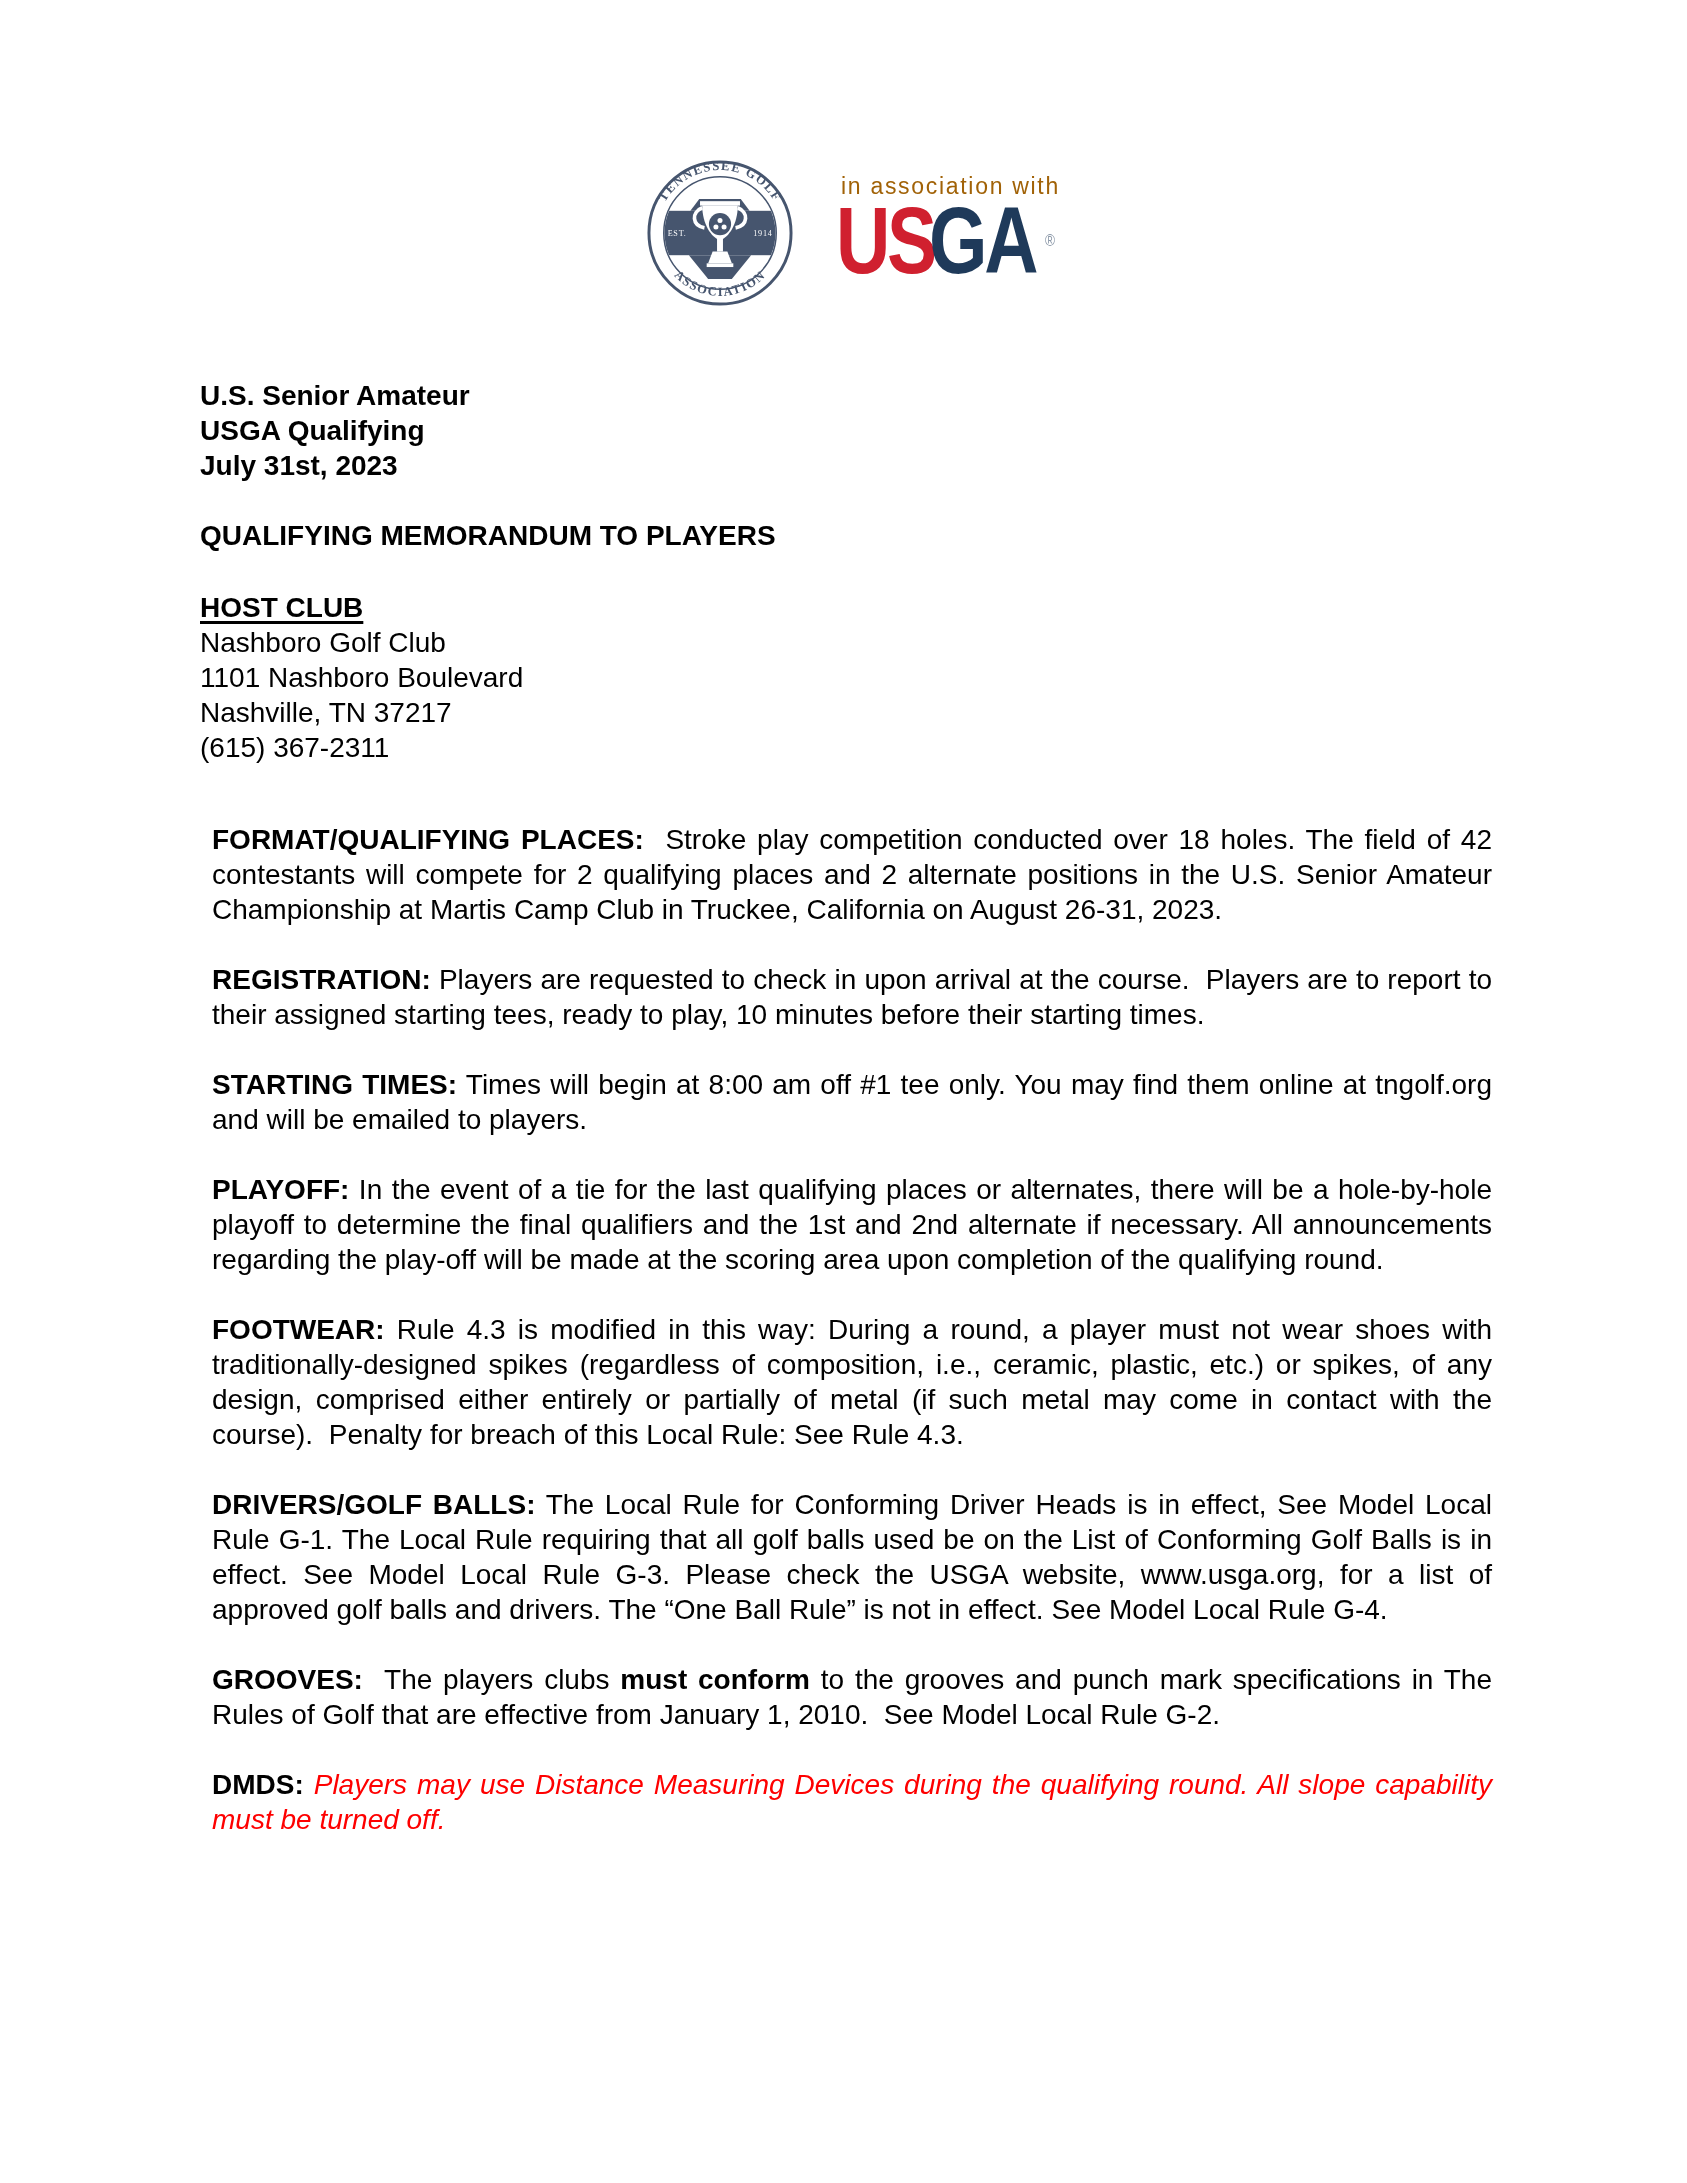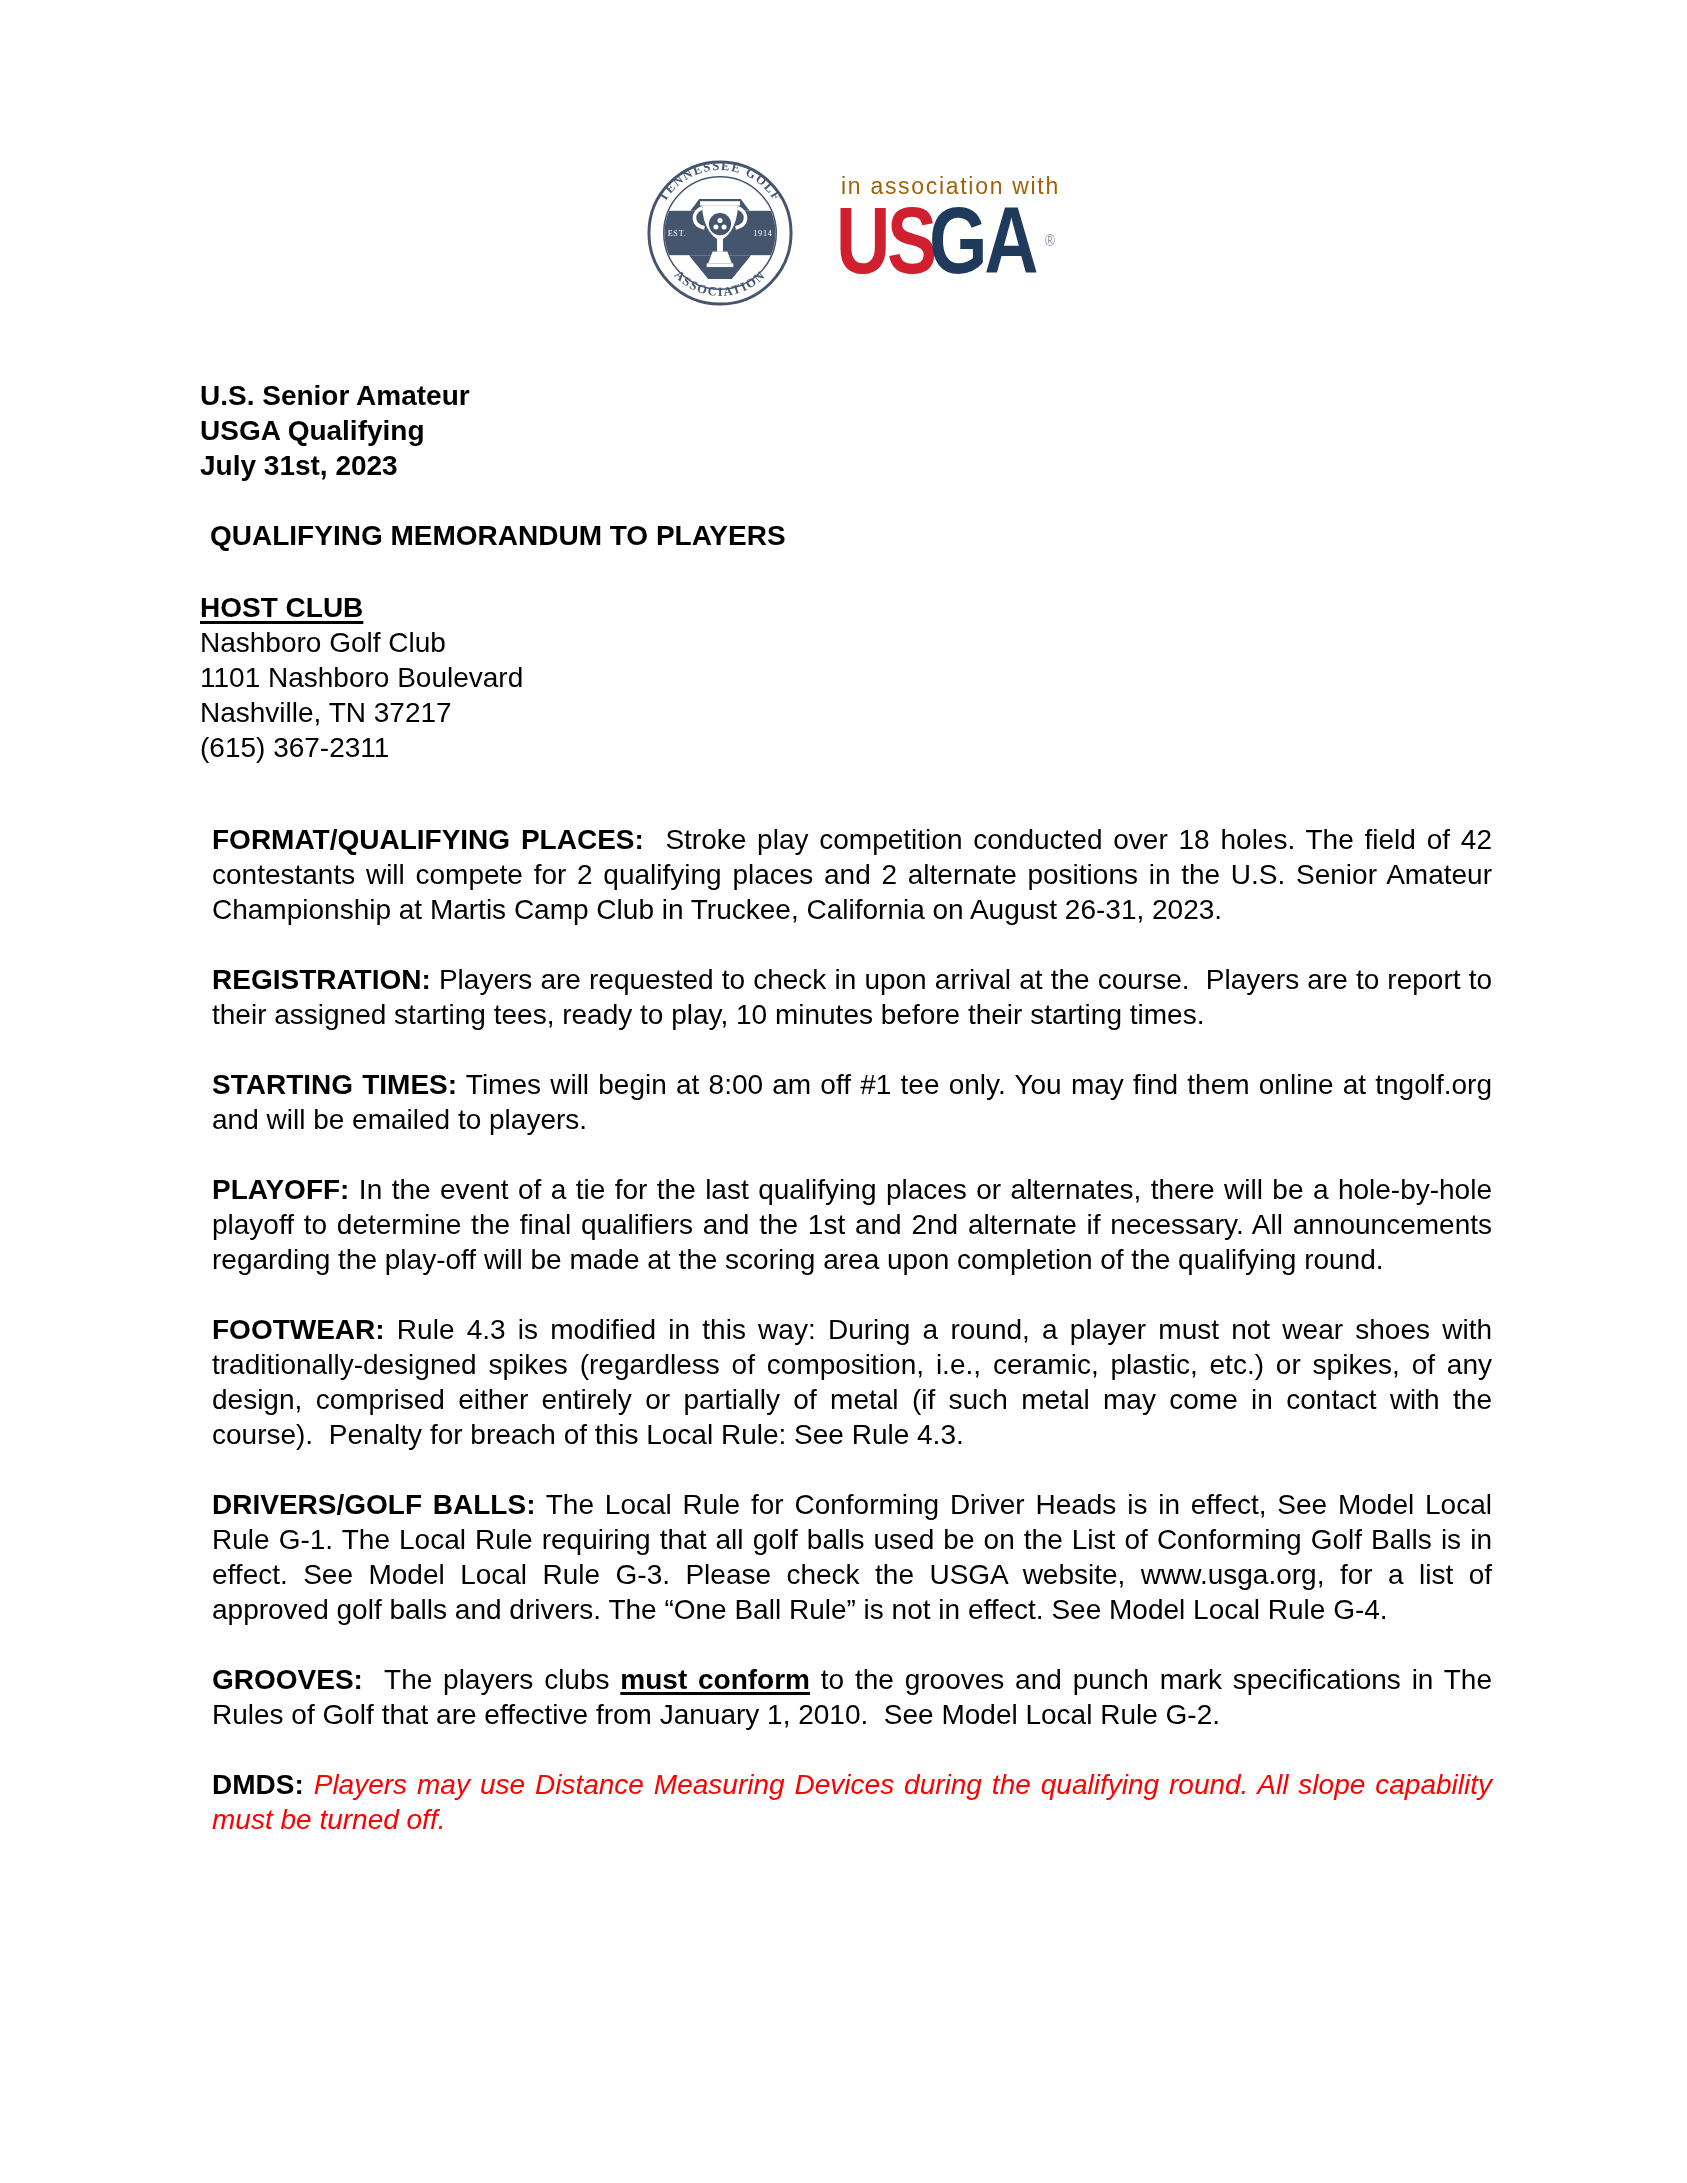--- a/index.html
+++ b/index.html
@@ -18,30 +18,30 @@
   .usga-wordmark{
     position:relative;display:inline-block;margin-top:5px;
     font-weight:bold;font-size:94px;line-height:74px;letter-spacing:-4.2px;
     transform:scaleX(.8);transform-origin:left top;white-space:nowrap;
   }
   .usga-ga{margin-left:-5.9px;}
   .usga-reg{position:absolute;right:-25px;bottom:0px;font-size:17px;letter-spacing:0;font-weight:normal;}
   
   .content{position:absolute;left:200px;top:378px;width:1292px;font-size:28px;line-height:35px;}
   .intro div{font-weight:bold;}
-  .memo-title{font-size:28px;line-height:35px;font-weight:bold;margin:35px 0 0 10px;}
+  .memo-title{font-size:28px;line-height:35px;font-weight:bold;margin:35px 0 0 0;}
   .host{margin-top:37px;}
   .host-heading{
     font-size:28px;line-height:35px;font-weight:bold;margin:0;display:inline-block;
     text-decoration:underline;text-decoration-thickness:2.5px;text-underline-offset:4.2px;
   }
   .para{margin:35px 0 0 12px;text-align:justify;white-space:pre-wrap;}
   .para-first{margin-top:57px;}
   .lbl{font-weight:bold;}
-  .em-underline{font-weight:bold;text-decoration:underline;text-decoration-thickness:2.5px;text-underline-offset:3.4px;}
+  .em-underline{font-weight:bold;text-decoration-thickness:2.5px;text-underline-offset:3.4px;}
   .dmds-text{font-style:italic;}
 </style>
 </head>
 <body>
 
 <div>
 
   <header class="logo-row">
     <svg class="tga-seal" viewBox="-100 -100 200 200" aria-hidden="true">
       <defs>

